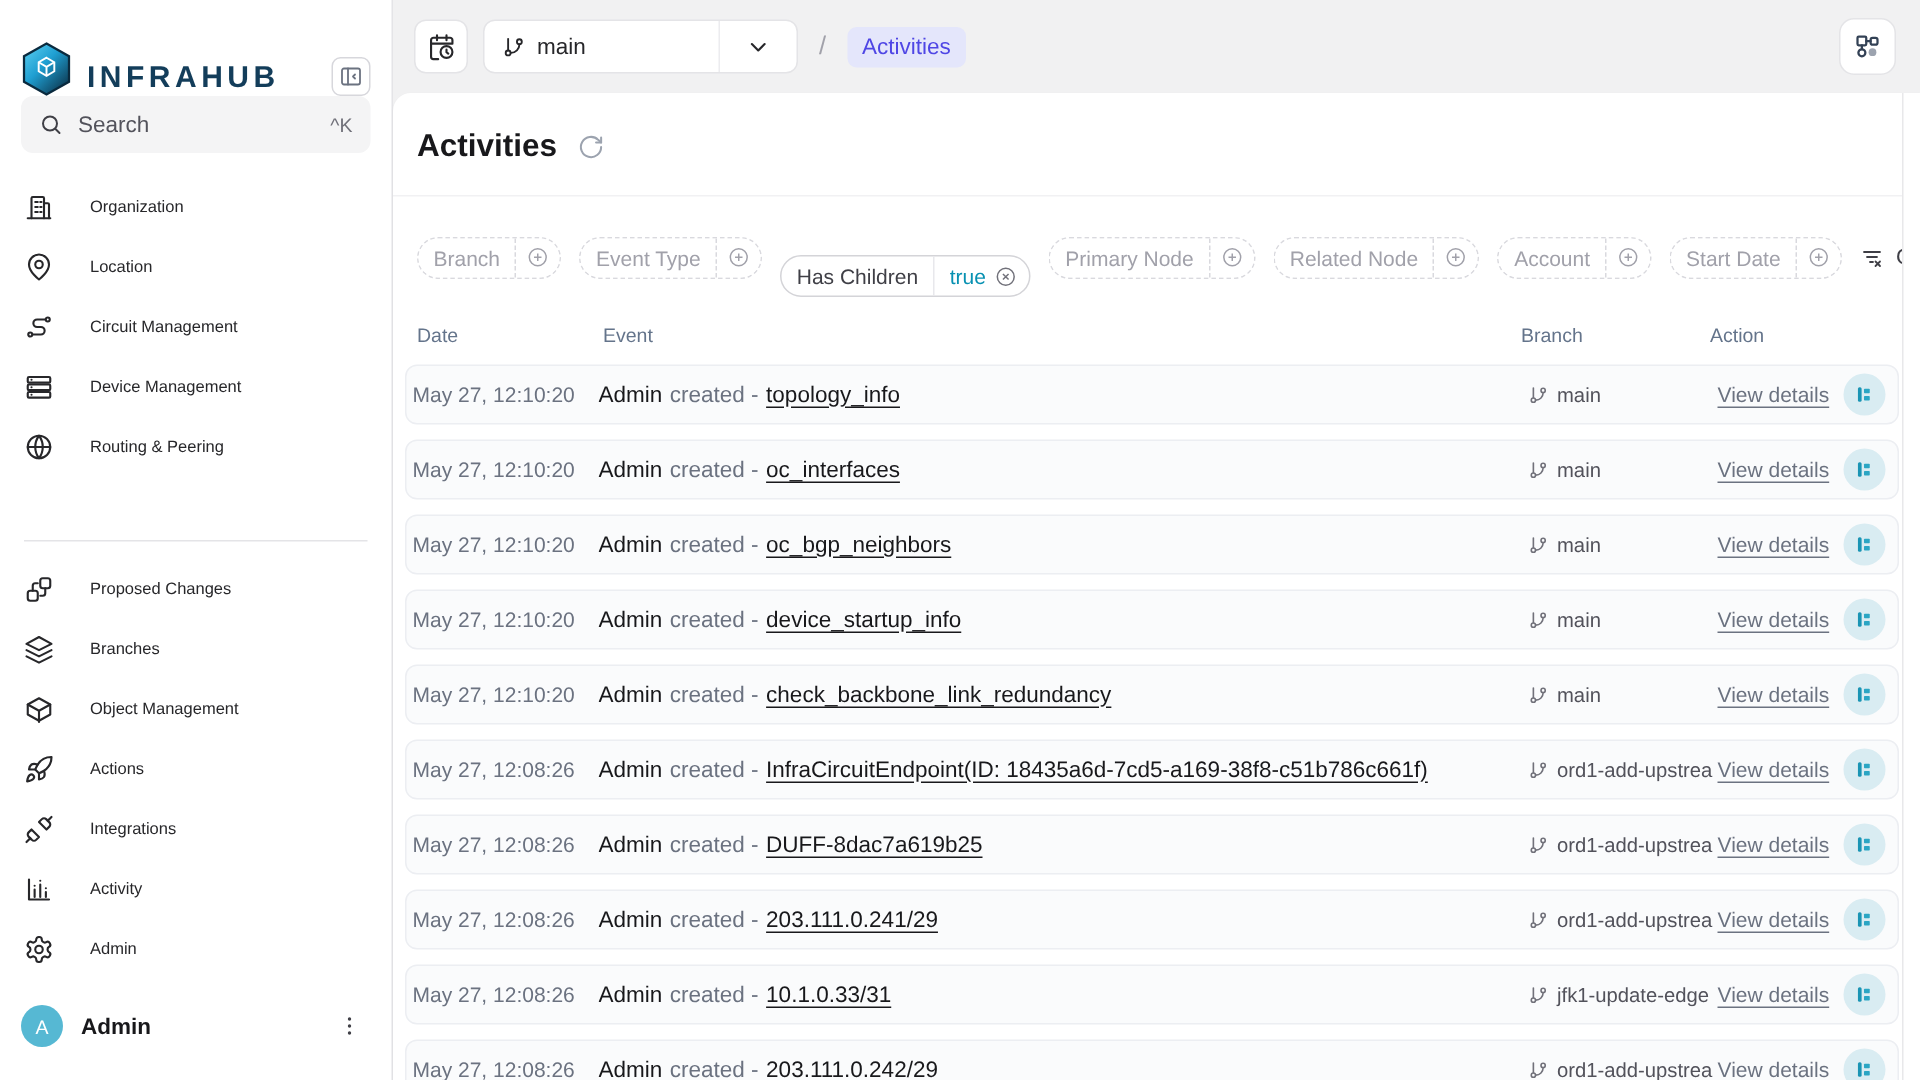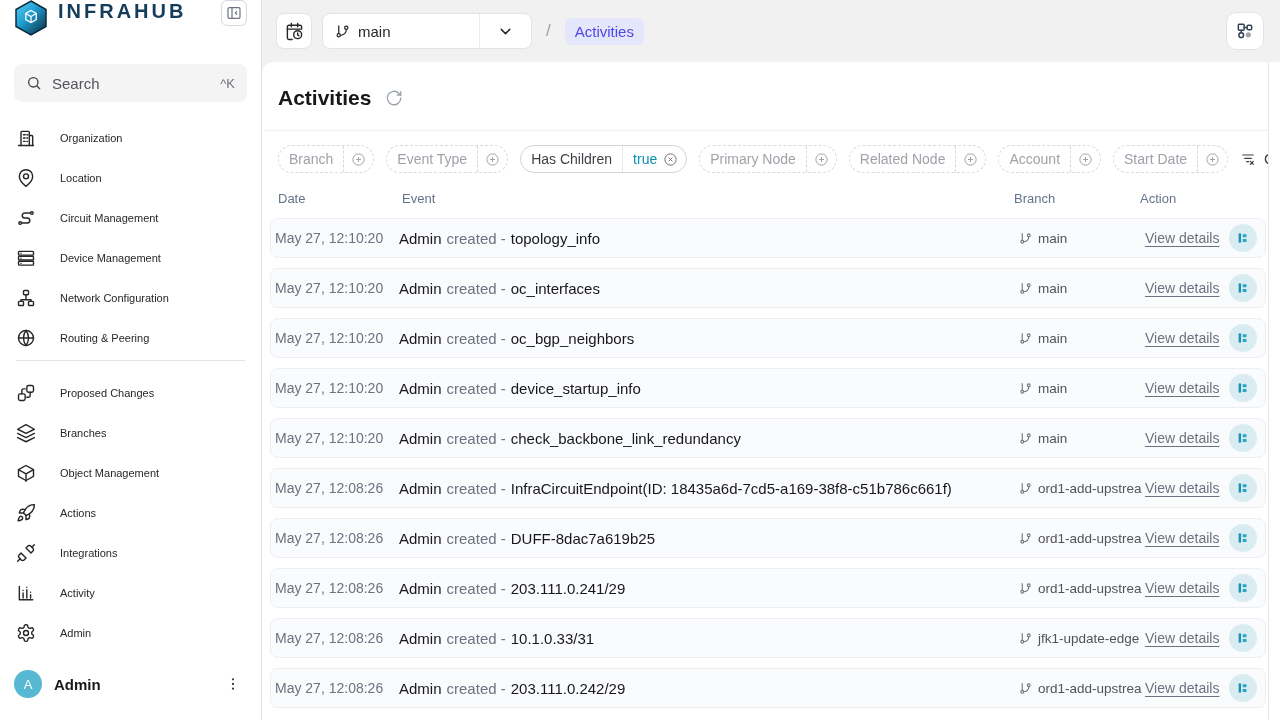--- a/index.html
+++ b/index.html
@@ -6,21 +6,21 @@
   html,body { width:1280px; height:720px; overflow:hidden; }
   body {
     font-family: "Liberation Sans", sans-serif;
     background:#fff; color:#18181b; display:flex;
   }
   svg { display:block; }
 
   
   .sidebar { width:262px; flex-shrink:0; height:720px; background:#fff;
     border-right:1px solid #e4e4e7; display:flex; flex-direction:column; }
-  .logo-row { height:64px; display:flex; align-items:flex-start; padding:0 14px 0 14px; flex-shrink:0; }
+  .logo-row { height:64px; display:flex; align-items:flex-end; padding:0 14px 0 14px; flex-shrink:0; }
   .logo-text { font-size:20px; font-weight:800; letter-spacing:3px; color:#133d5a; margin-left:10px; flex:1; }
   .collapse-btn { width:26px; height:26px; border:1px solid #d7d7dc; border-radius:6px; background:#fff;
     color:#6b7280; display:flex; align-items:center; justify-content:center; cursor:pointer; }
   .search-box { margin:0 14px 12px 14px; height:38px; background:#f4f4f5; border-radius:8px;
     display:flex; align-items:center; gap:10px; padding:0 12px; flex-shrink:0; cursor:text; }
   .search-box input { border:none; outline:none; background:transparent; font-size:15px; flex:1;
     font-family:"Liberation Sans", sans-serif; color:#3f3f46; min-width:0; }
   .search-box input::placeholder { color:#52525b; }
   .search-icon { color:#3f3f46; }
   .kbd-hint { font-size:13px; color:#71717a; }
@@ -61,21 +61,21 @@
   .title-row { display:flex; align-items:center; gap:14px; padding:24px 16px 20px 16px;
     border-bottom:1px solid #f1f1f3; flex-shrink:0; }
   .page-title { font-size:21px; font-weight:700; color:#18181b; }
   .refresh-btn { color:#9ca3af; cursor:pointer; display:flex; }
 
   .filters-row { display:flex; align-items:center; gap:12px; padding:14px 28px 6px 16px; flex-shrink:0; }
   .chip { display:inline-flex; align-items:stretch; height:28px; border-radius:9999px; font-size:14px; cursor:pointer; }
   .chip.add { border:1px dashed #d9d9de; color:#a1a1aa; }
   .chip .chip-label { display:flex; align-items:center; padding:0 10px; white-space:nowrap; }
   .chip.add .plus-seg { border-left:1px dashed #d9d9de; display:flex; align-items:center; padding:0 7px; color:#a1a1aa; }
-  .chip.active { border:1px solid #d4d4d8; color:#3f3f46; }
+  .chip.active { border:1px solid #d4d4d8; color:#3f3f46;margin-top:25px; }
   .chip.active .chip-value-seg { border-left:1px solid #e8e8ec; display:flex; align-items:center; gap:6px; padding:0 8px 0 10px; }
   .chip-value { color:var(--true-color,#0891b2); font-weight:500; }
   .chip .x-icon { color:#71717a; display:flex; }
   .clear-filters { margin-left:auto; display:flex; align-items:center; gap:8px; font-size:14.5px;
     color:#3f3f46; cursor:pointer; white-space:nowrap; }
 
   .table-head { display:flex; align-items:center; padding:12px 24px 4px 16px; flex-shrink:0;
     font-size:13px; color:#64748b; }
   .col-date { width:124px; flex-shrink:0; }
   .col-event { flex:1; min-width:0; }
@@ -179,31 +179,20 @@
             <rect x="3" y="10" width="18" height="4.5" rx="1"></rect>
             <rect x="3" y="16" width="18" height="4.5" rx="1"></rect>
             <path d="M6 6.2h.01M6 12.2h.01M6 18.2h.01"></path>
           </svg>
       </span>
       <span class="mi-label">Device Management</span>
     </div>
     <div class="menu-item">
       <span class="mi-icon">
         <svg width="20" height="20" viewBox="0 0 24 24" fill="none" stroke="currentColor" stroke-width="1.7" stroke-linecap="round" stroke-linejoin="round">
-            <rect x="9" y="3" width="6" height="5" rx="1"></rect>
-            <rect x="3" y="16" width="6" height="5" rx="1"></rect>
-            <rect x="15" y="16" width="6" height="5" rx="1"></rect>
-            <path d="M12 8v4M6 16v-2h12v2M12 12v2"></path>
-          </svg>
-      </span>
-      <span class="mi-label">Network Configuration</span>
-    </div>
-    <div class="menu-item">
-      <span class="mi-icon">
-        <svg width="20" height="20" viewBox="0 0 24 24" fill="none" stroke="currentColor" stroke-width="1.7" stroke-linecap="round" stroke-linejoin="round">
             <circle cx="12" cy="12" r="9"></circle>
             <path d="M3 12h18"></path>
             <path d="M12 3a15 15 0 0 1 0 18M12 3a15 15 0 0 0 0 18"></path>
           </svg>
       </span>
       <span class="mi-label">Routing &amp; Peering</span>
     </div>
   </nav>
 
   <div class="menu-divider"></div>

